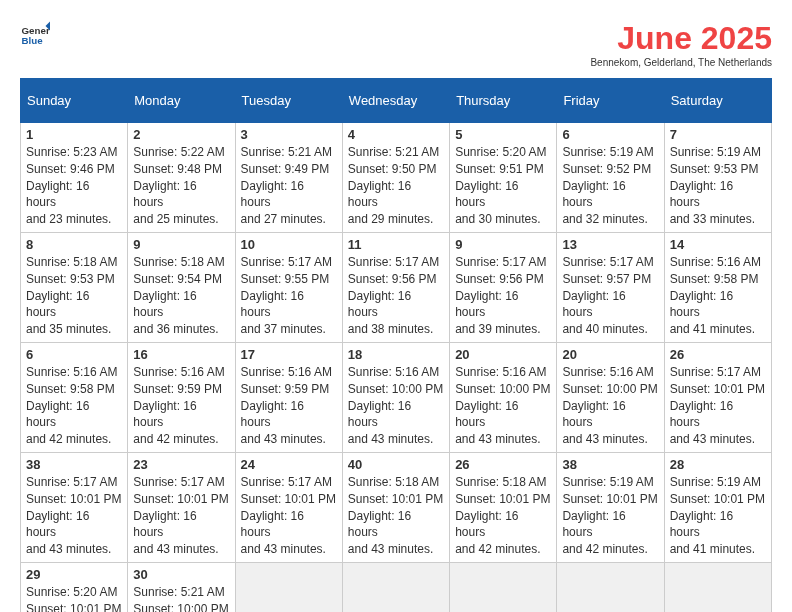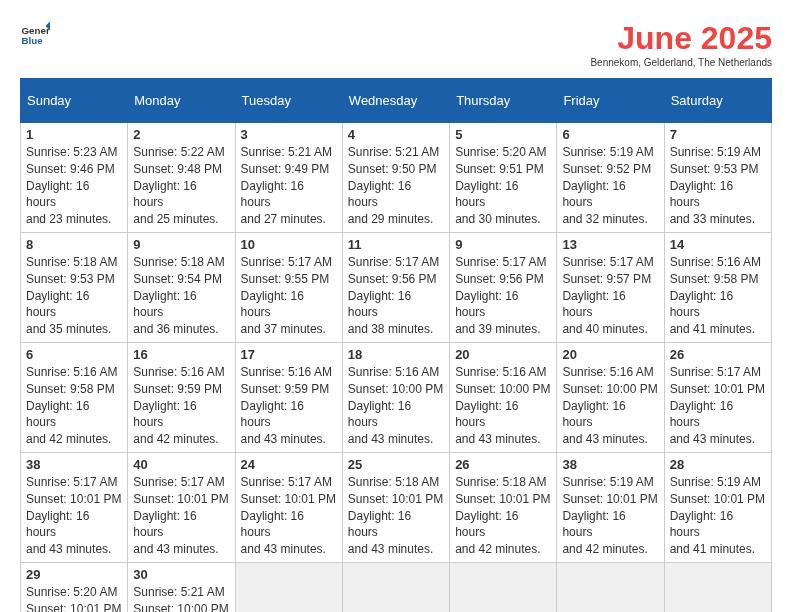--- a/index.html
+++ b/index.html
@@ -197,29 +197,29 @@
           <span class="day-number">26</span>
           <div class="day-info">Sunrise: 5:17 AM<br>Sunset: 10:01 PM<br>Daylight: 16 hours<br>and 43 minutes.</div>
         </td>
       </tr>
       <tr>
         <td>
           <span class="day-number">38</span>
           <div class="day-info">Sunrise: 5:17 AM<br>Sunset: 10:01 PM<br>Daylight: 16 hours<br>and 43 minutes.</div>
         </td>
         <td>
+          <span class="day-number">23</span>
+          <div class="day-info">Sunrise: 5:17 AM<br>Sunset: 10:01 PM<br>Daylight: 16 hours<br>and 43 minutes.</div>
+        </td>
+        <td>
+          <span class="day-number">24</span>
+          <div class="day-info">Sunrise: 5:17 AM<br>Sunset: 10:01 PM<br>Daylight: 16 hours<br>and 43 minutes.</div>
+        </td>
+        <td>
           <span class="day-number">40</span>
-          <div class="day-info">Sunrise: 5:17 AM<br>Sunset: 10:01 PM<br>Daylight: 16 hours<br>and 43 minutes.</div>
-        </td>
-        <td>
-          <span class="day-number">24</span>
-          <div class="day-info">Sunrise: 5:17 AM<br>Sunset: 10:01 PM<br>Daylight: 16 hours<br>and 43 minutes.</div>
-        </td>
-        <td>
-          <span class="day-number">25</span>
           <div class="day-info">Sunrise: 5:18 AM<br>Sunset: 10:01 PM<br>Daylight: 16 hours<br>and 43 minutes.</div>
         </td>
         <td>
           <span class="day-number">26</span>
           <div class="day-info">Sunrise: 5:18 AM<br>Sunset: 10:01 PM<br>Daylight: 16 hours<br>and 42 minutes.</div>
         </td>
         <td>
           <span class="day-number">38</span>
           <div class="day-info">Sunrise: 5:19 AM<br>Sunset: 10:01 PM<br>Daylight: 16 hours<br>and 42 minutes.</div>
         </td>

